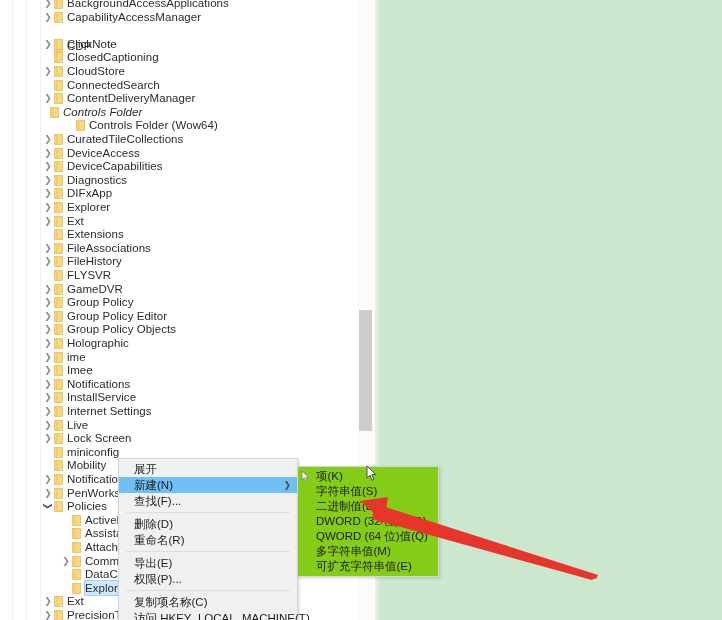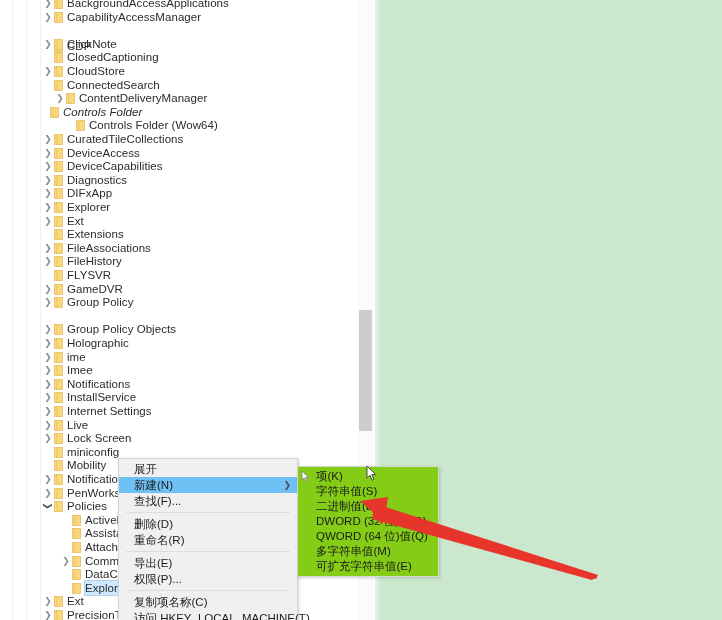--- a/index.html
+++ b/index.html
@@ -241,21 +241,21 @@
             <rect x="2.2" y="0.5" width="1.1" height="10" fill="#f0c864"></rect>
           </svg></span><span class="tree-label">ClosedCaptioning</span></div>
       <div class="tree-row" style="top: 64px; padding-left: 42px;"><span class="tw">❯</span><span class="folder"><svg width="9" height="11" viewBox="0 0 9 11">
             <rect x="0.5" y="0.5" width="8" height="10" fill="#f8d77e" stroke="#e3b84e" stroke-width="0.7"></rect>
             <rect x="2.2" y="0.5" width="1.1" height="10" fill="#f0c864"></rect>
           </svg></span><span class="tree-label">CloudStore</span></div>
       <div class="tree-row" style="top: 77.6px; padding-left: 42px;"><span class="tw">&nbsp;</span><span class="folder"><svg width="9" height="11" viewBox="0 0 9 11">
             <rect x="0.5" y="0.5" width="8" height="10" fill="#f8d77e" stroke="#e3b84e" stroke-width="0.7"></rect>
             <rect x="2.2" y="0.5" width="1.1" height="10" fill="#f0c864"></rect>
           </svg></span><span class="tree-label">ConnectedSearch</span></div>
-      <div class="tree-row" style="top: 91.2px; padding-left: 54px;"><span class="tw">❯</span><span class="folder"><svg width="9" height="11" viewBox="0 0 9 11">
+      <div class="tree-row" style="top: 91.2px; padding-left: 42px;"><span class="tw">❯</span><span class="folder"><svg width="9" height="11" viewBox="0 0 9 11">
             <rect x="0.5" y="0.5" width="8" height="10" fill="#f8d77e" stroke="#e3b84e" stroke-width="0.7"></rect>
             <rect x="2.2" y="0.5" width="1.1" height="10" fill="#f0c864"></rect>
           </svg></span><span class="tree-label">ContentDeliveryManager</span></div>
       <div class="tree-row" style="top: 104.8px; padding-left: 38px; font-style: italic;"><span class="tw">&nbsp;</span><span class="folder"><svg width="9" height="11" viewBox="0 0 9 11">
             <rect x="0.5" y="0.5" width="8" height="10" fill="#f8d77e" stroke="#e3b84e" stroke-width="0.7"></rect>
             <rect x="2.2" y="0.5" width="1.1" height="10" fill="#f0c864"></rect>
           </svg></span><span class="tree-label">Controls Folder</span></div>
       <div class="tree-row" style="top: 118.4px; padding-left: 64px;"><span class="tw">&nbsp;</span><span class="folder"><svg width="9" height="11" viewBox="0 0 9 11">
             <rect x="0.5" y="0.5" width="8" height="10" fill="#f8d77e" stroke="#e3b84e" stroke-width="0.7"></rect>
             <rect x="2.2" y="0.5" width="1.1" height="10" fill="#f0c864"></rect>
@@ -305,20 +305,24 @@
             <rect x="2.2" y="0.5" width="1.1" height="10" fill="#f0c864"></rect>
           </svg></span><span class="tree-label">FLYSVR</span></div>
       <div class="tree-row" style="top: 281.6px; padding-left: 42px;"><span class="tw">❯</span><span class="folder"><svg width="9" height="11" viewBox="0 0 9 11">
             <rect x="0.5" y="0.5" width="8" height="10" fill="#f8d77e" stroke="#e3b84e" stroke-width="0.7"></rect>
             <rect x="2.2" y="0.5" width="1.1" height="10" fill="#f0c864"></rect>
           </svg></span><span class="tree-label">GameDVR</span></div>
       <div class="tree-row" style="top: 295.2px; padding-left: 42px;"><span class="tw">❯</span><span class="folder"><svg width="9" height="11" viewBox="0 0 9 11">
             <rect x="0.5" y="0.5" width="8" height="10" fill="#f8d77e" stroke="#e3b84e" stroke-width="0.7"></rect>
             <rect x="2.2" y="0.5" width="1.1" height="10" fill="#f0c864"></rect>
           </svg></span><span class="tree-label">Group Policy</span></div>
+      <div class="tree-row" style="top: 308.8px; padding-left: 42px;"><span class="tw">❯</span><span class="folder"><svg width="9" height="11" viewBox="0 0 9 11">
+            <rect x="0.5" y="0.5" width="8" height="10" fill="#f8d77e" stroke="#e3b84e" stroke-width="0.7"></rect>
+            <rect x="2.2" y="0.5" width="1.1" height="10" fill="#f0c864"></rect>
+          </svg></span><span class="tree-label">Group Policy Editor</span></div>
       <div class="tree-row" style="top: 322.4px; padding-left: 42px;"><span class="tw">❯</span><span class="folder"><svg width="9" height="11" viewBox="0 0 9 11">
             <rect x="0.5" y="0.5" width="8" height="10" fill="#f8d77e" stroke="#e3b84e" stroke-width="0.7"></rect>
             <rect x="2.2" y="0.5" width="1.1" height="10" fill="#f0c864"></rect>
           </svg></span><span class="tree-label">Group Policy Objects</span></div>
       <div class="tree-row" style="top: 336px; padding-left: 42px;"><span class="tw">❯</span><span class="folder"><svg width="9" height="11" viewBox="0 0 9 11">
             <rect x="0.5" y="0.5" width="8" height="10" fill="#f8d77e" stroke="#e3b84e" stroke-width="0.7"></rect>
             <rect x="2.2" y="0.5" width="1.1" height="10" fill="#f0c864"></rect>
           </svg></span><span class="tree-label">Holographic</span></div>
       <div class="tree-row" style="top: 349.6px; padding-left: 42px;"><span class="tw">❯</span><span class="folder"><svg width="9" height="11" viewBox="0 0 9 11">
             <rect x="0.5" y="0.5" width="8" height="10" fill="#f8d77e" stroke="#e3b84e" stroke-width="0.7"></rect>

